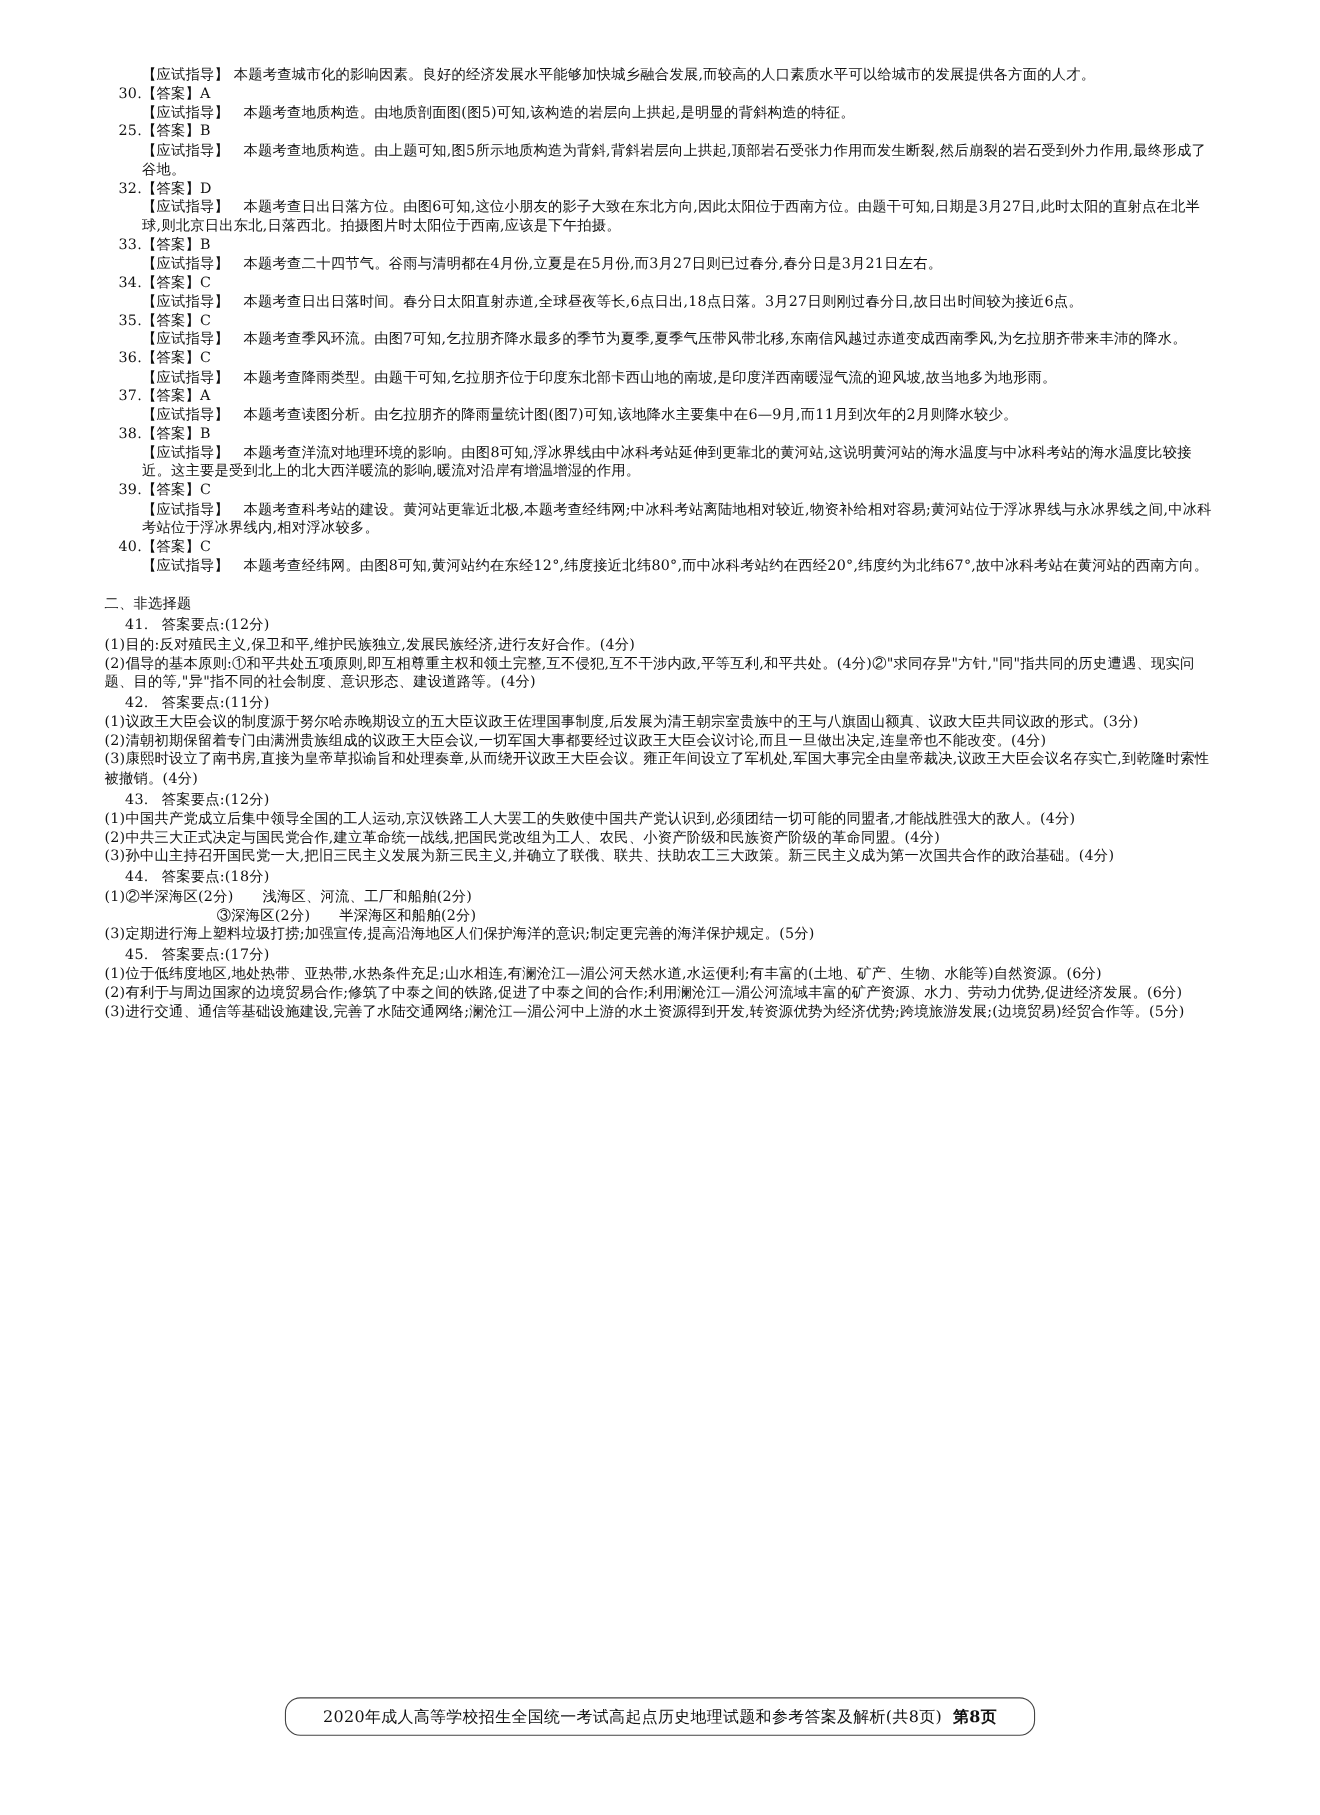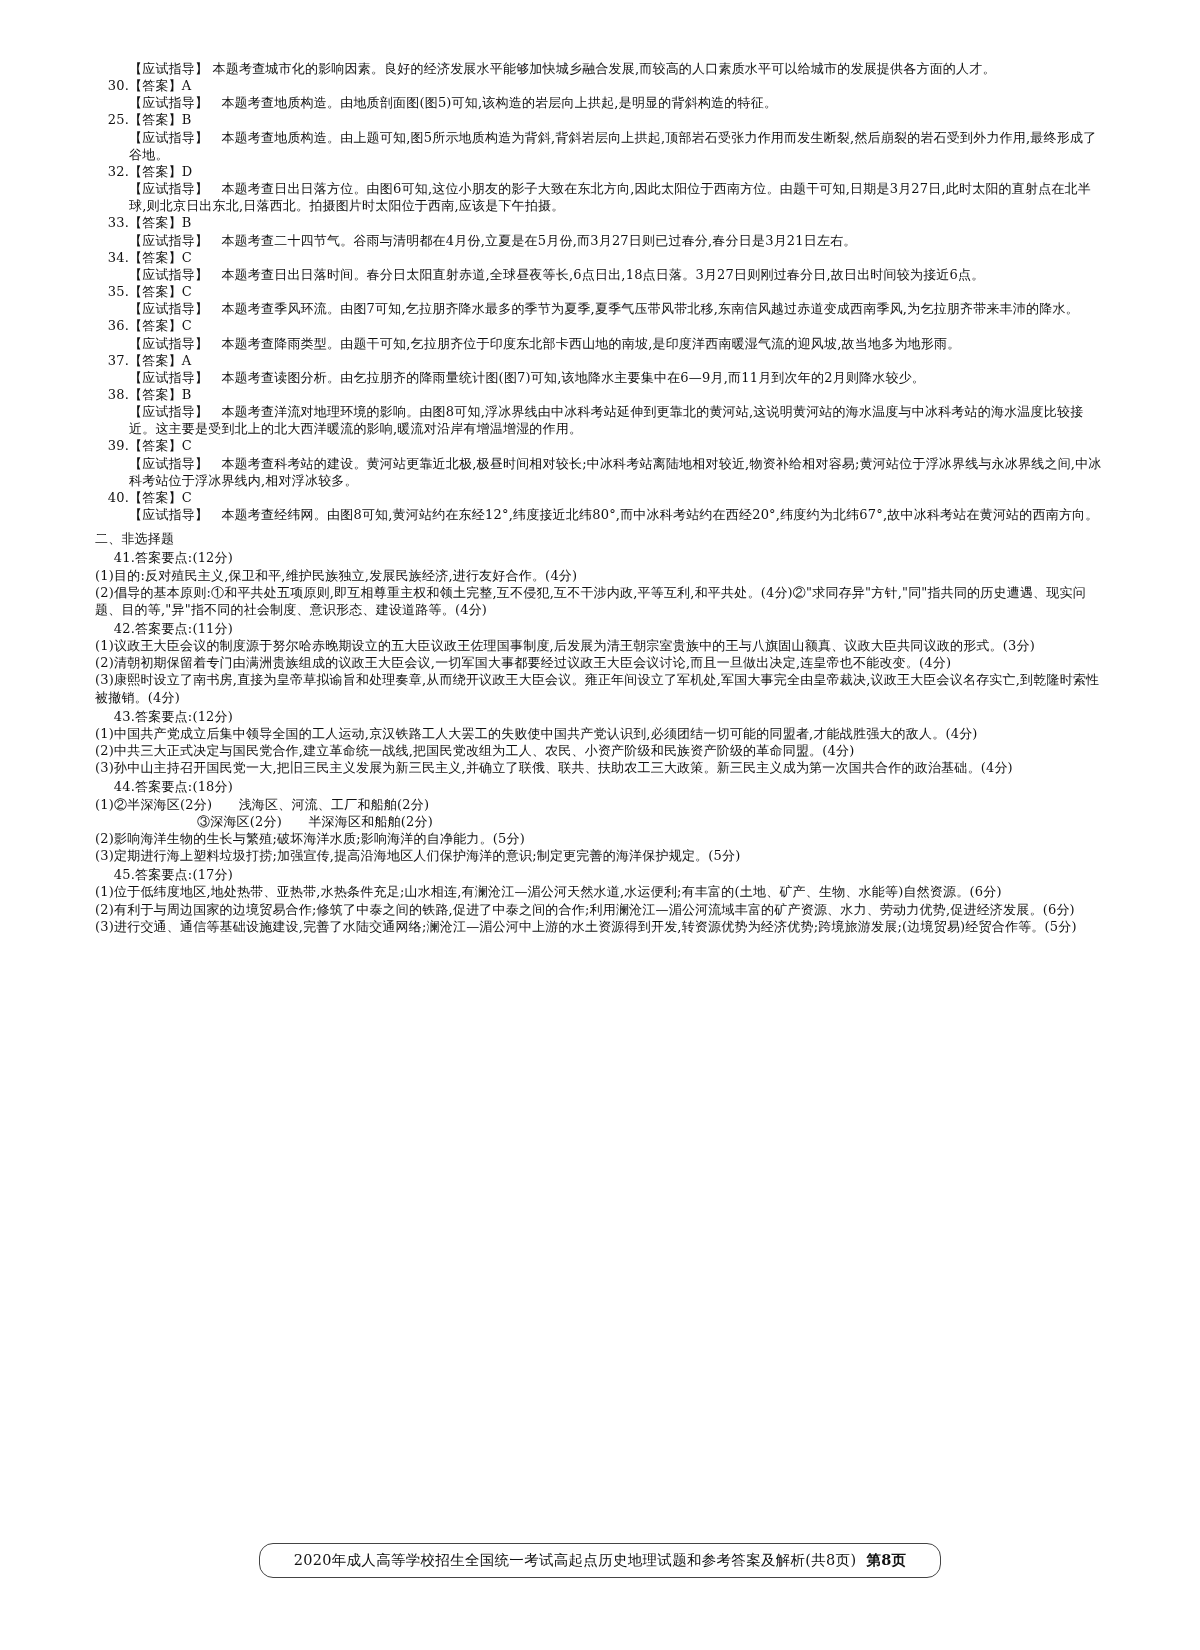--- a/index.html
+++ b/index.html
@@ -38,28 +38,28 @@
     white-space:nowrap;
   }
   .ans-body { flex:1 1 auto; }
   .guide {
     margin-left:34px;
     text-indent:0;
   }
   .tag { white-space:nowrap; }
 
   
-  .sec-head { margin-top:7px; }
+  .sec-head { margin-top:18px; }
   .q-head { margin-top:2px; }
   .q-sub {
   }
   .q-sub2 {
     margin-left:102px;
   }
-  .q-head-row { display:flex; }
+  .q-head-row { display:flex;gap:12px; }
   .q-num { flex:0 0 40px; width:40px; text-align:right; }
   .q-title { flex:1 1 auto; }
 
   
   .footer {
     position:absolute;
     left:95px; right:95px;
     bottom:72px;
     display:flex;
     align-items:center;
@@ -157,21 +157,21 @@
         <span class="ans-body"><span class="tag">【答案】</span><span>B</span></span>
       </div>
       <div class="guide"><span class="tag">【应试指导】</span>　<span>本题考查洋流对地理环境的影响。由图8可知,浮冰界线由中冰科考站延伸到更靠北的黄河站,这说明黄河站的海水温度与中冰科考站的海水温度比较接近。这主要是受到北上的北大西洋暖流的影响,暖流对沿岸有增温增湿的作用。</span></div>
     </div>
 
     <div class="ans-row">
       <div class="ans-line">
         <span class="num">39.</span>
         <span class="ans-body"><span class="tag">【答案】</span><span>C</span></span>
       </div>
-      <div class="guide"><span class="tag">【应试指导】</span>　<span>本题考查科考站的建设。黄河站更靠近北极,极昼时间相对较长;中冰科考站离陆地相对较近,物资补给相对容易;黄河站位于浮冰界线与永冰界线之间,中冰科考站位于浮冰界线内,相对浮冰较多。</span></div>
+      <div class="guide"><span class="tag">【应试指导】</span>　<span>本题考查科考站的建设。黄河站更靠近北极,本题考查经纬网;中冰科考站离陆地相对较近,物资补给相对容易;黄河站位于浮冰界线与永冰界线之间,中冰科考站位于浮冰界线内,相对浮冰较多。</span></div>
     </div>
 
     <div class="ans-row">
       <div class="ans-line">
         <span class="num">40.</span>
         <span class="ans-body"><span class="tag">【答案】</span><span>C</span></span>
       </div>
       <div class="guide"><span class="tag">【应试指导】</span>　<span>本题考查经纬网。由图8可知,黄河站约在东经12°,纬度接近北纬80°,而中冰科考站约在西经20°,纬度约为北纬67°,故中冰科考站在黄河站的西南方向。</span></div>
     </div>
 
@@ -206,21 +206,20 @@
       <div class="q-sub">(3)孙中山主持召开国民党一大,把旧三民主义发展为新三民主义,并确立了联俄、联共、扶助农工三大政策。新三民主义成为第一次国共合作的政治基础。(4分)</div>
     </div>
 
     <div>
       <div class="q-head-row q-head">
         <span class="q-num">44.</span>
         <span class="q-title">答案要点:(18分)</span>
       </div>
       <div class="q-sub">(1)②半深海区(2分)　　浅海区、河流、工厂和船舶(2分)</div>
       <div class="q-sub2">③深海区(2分)　　半深海区和船舶(2分)</div>
-      <div class="q-sub">(2)影响海洋生物的生长与繁殖;破坏海洋水质;影响海洋的自净能力。(5分)</div>
       <div class="q-sub">(3)定期进行海上塑料垃圾打捞;加强宣传,提高沿海地区人们保护海洋的意识;制定更完善的海洋保护规定。(5分)</div>
     </div>
 
     <div>
       <div class="q-head-row q-head">
         <span class="q-num">45.</span>
         <span class="q-title">答案要点:(17分)</span>
       </div>
       <div class="q-sub">(1)位于低纬度地区,地处热带、亚热带,水热条件充足;山水相连,有澜沧江—湄公河天然水道,水运便利;有丰富的(土地、矿产、生物、水能等)自然资源。(6分)</div>
       <div class="q-sub">(2)有利于与周边国家的边境贸易合作;修筑了中泰之间的铁路,促进了中泰之间的合作;利用澜沧江—湄公河流域丰富的矿产资源、水力、劳动力优势,促进经济发展。(6分)</div>

